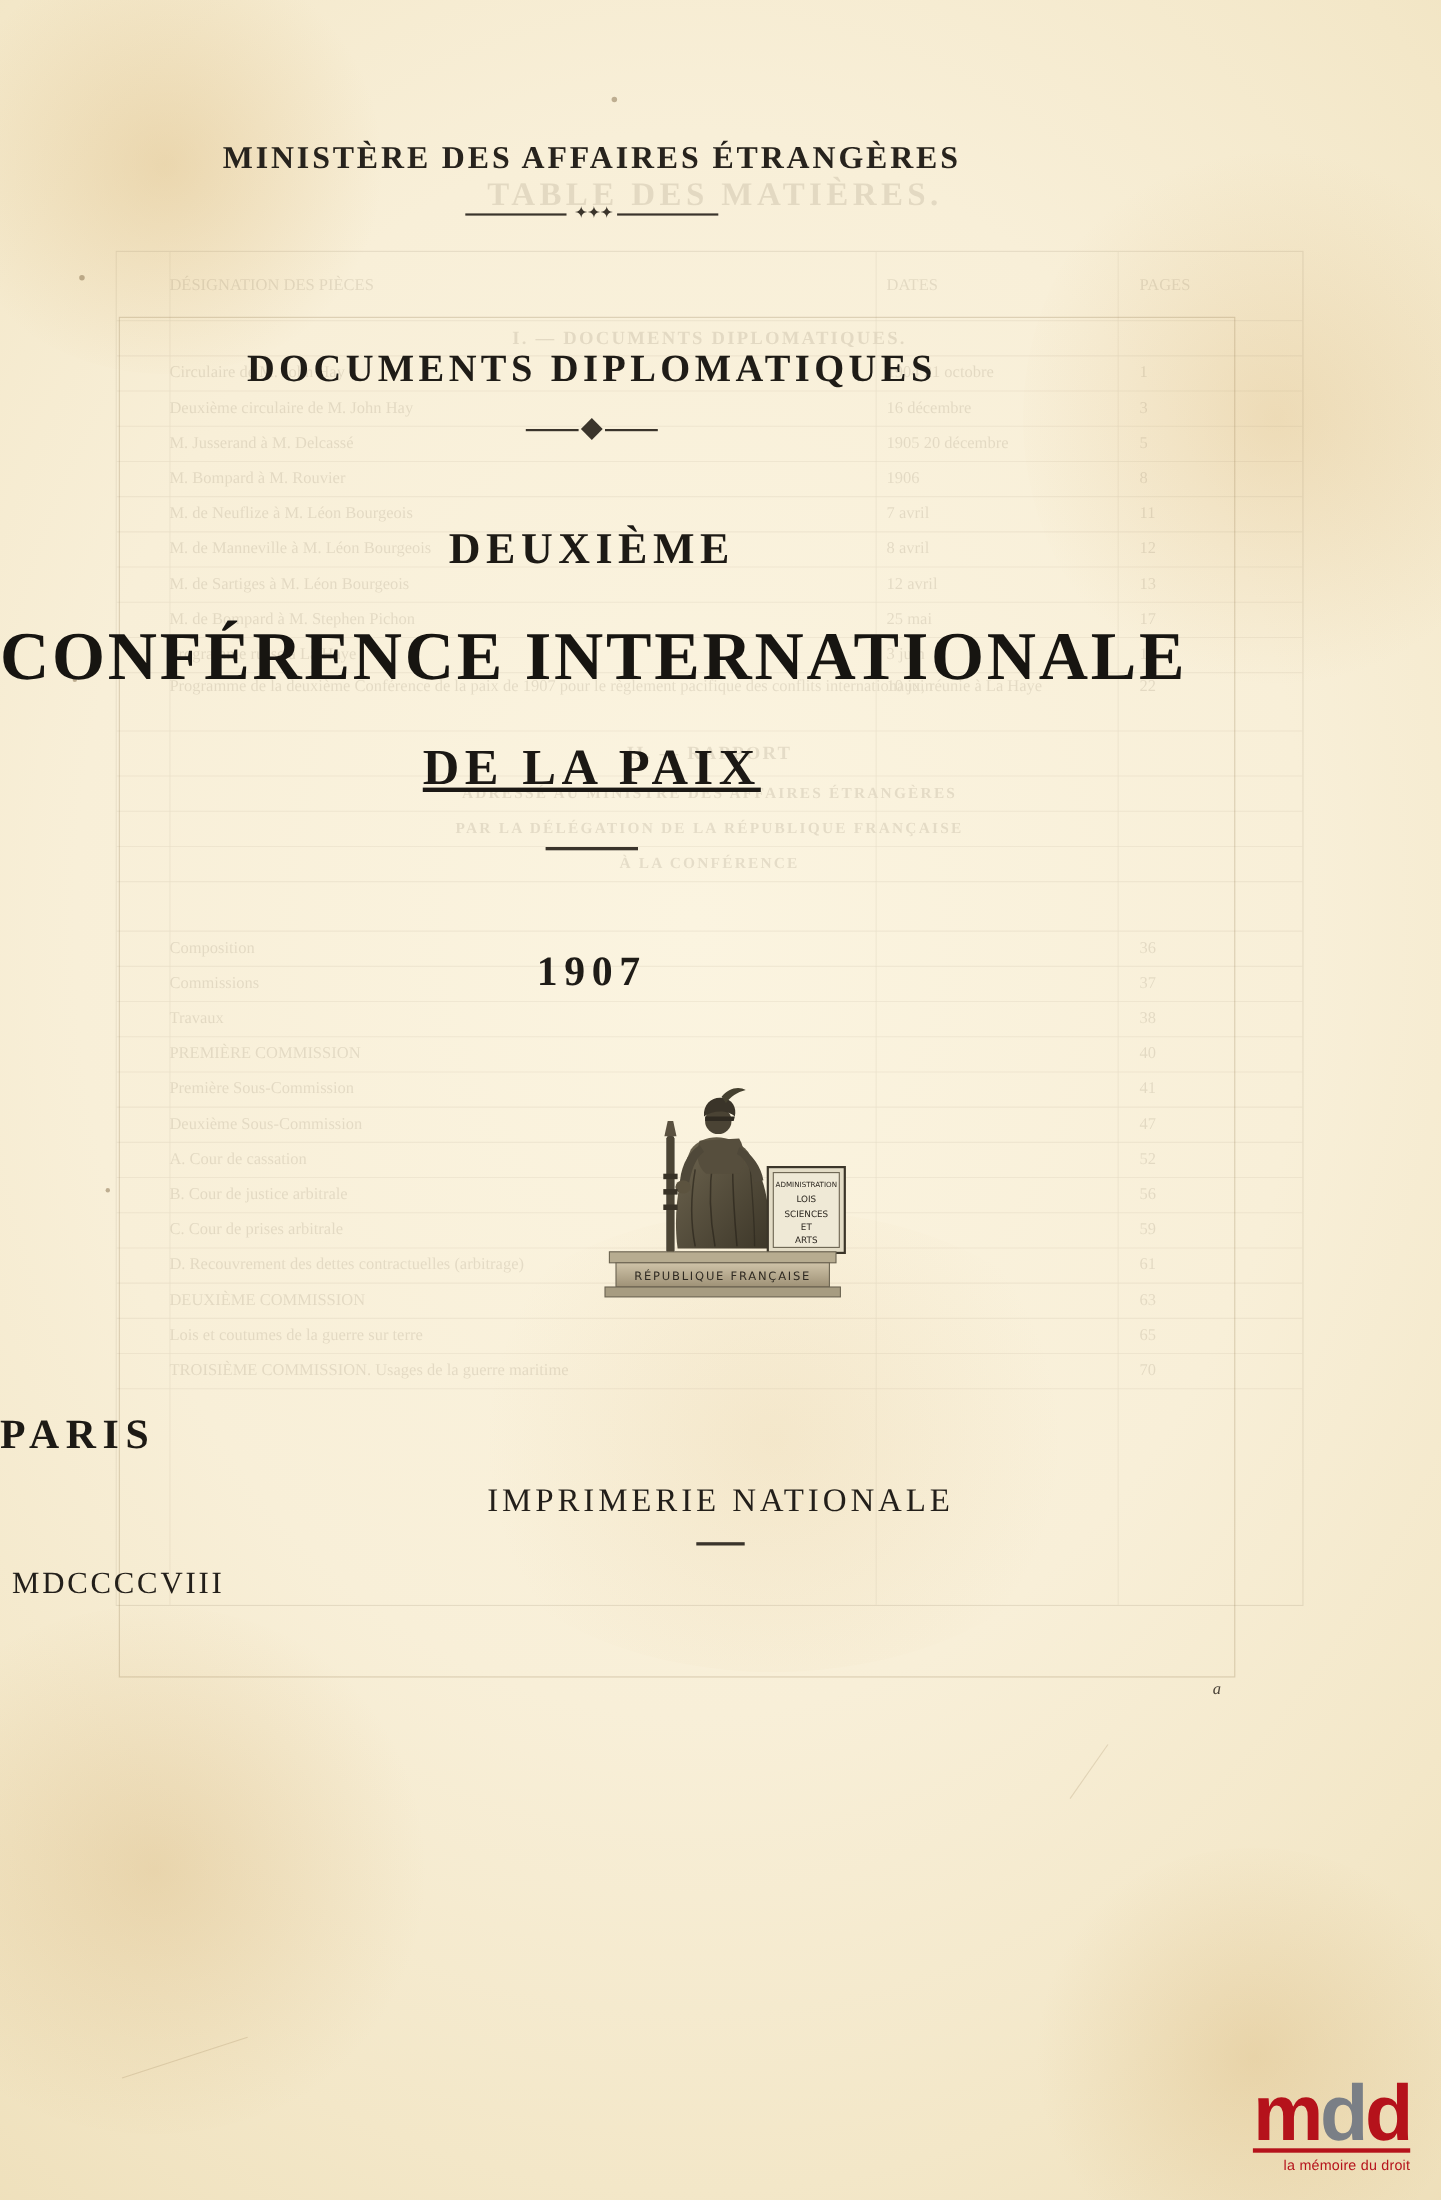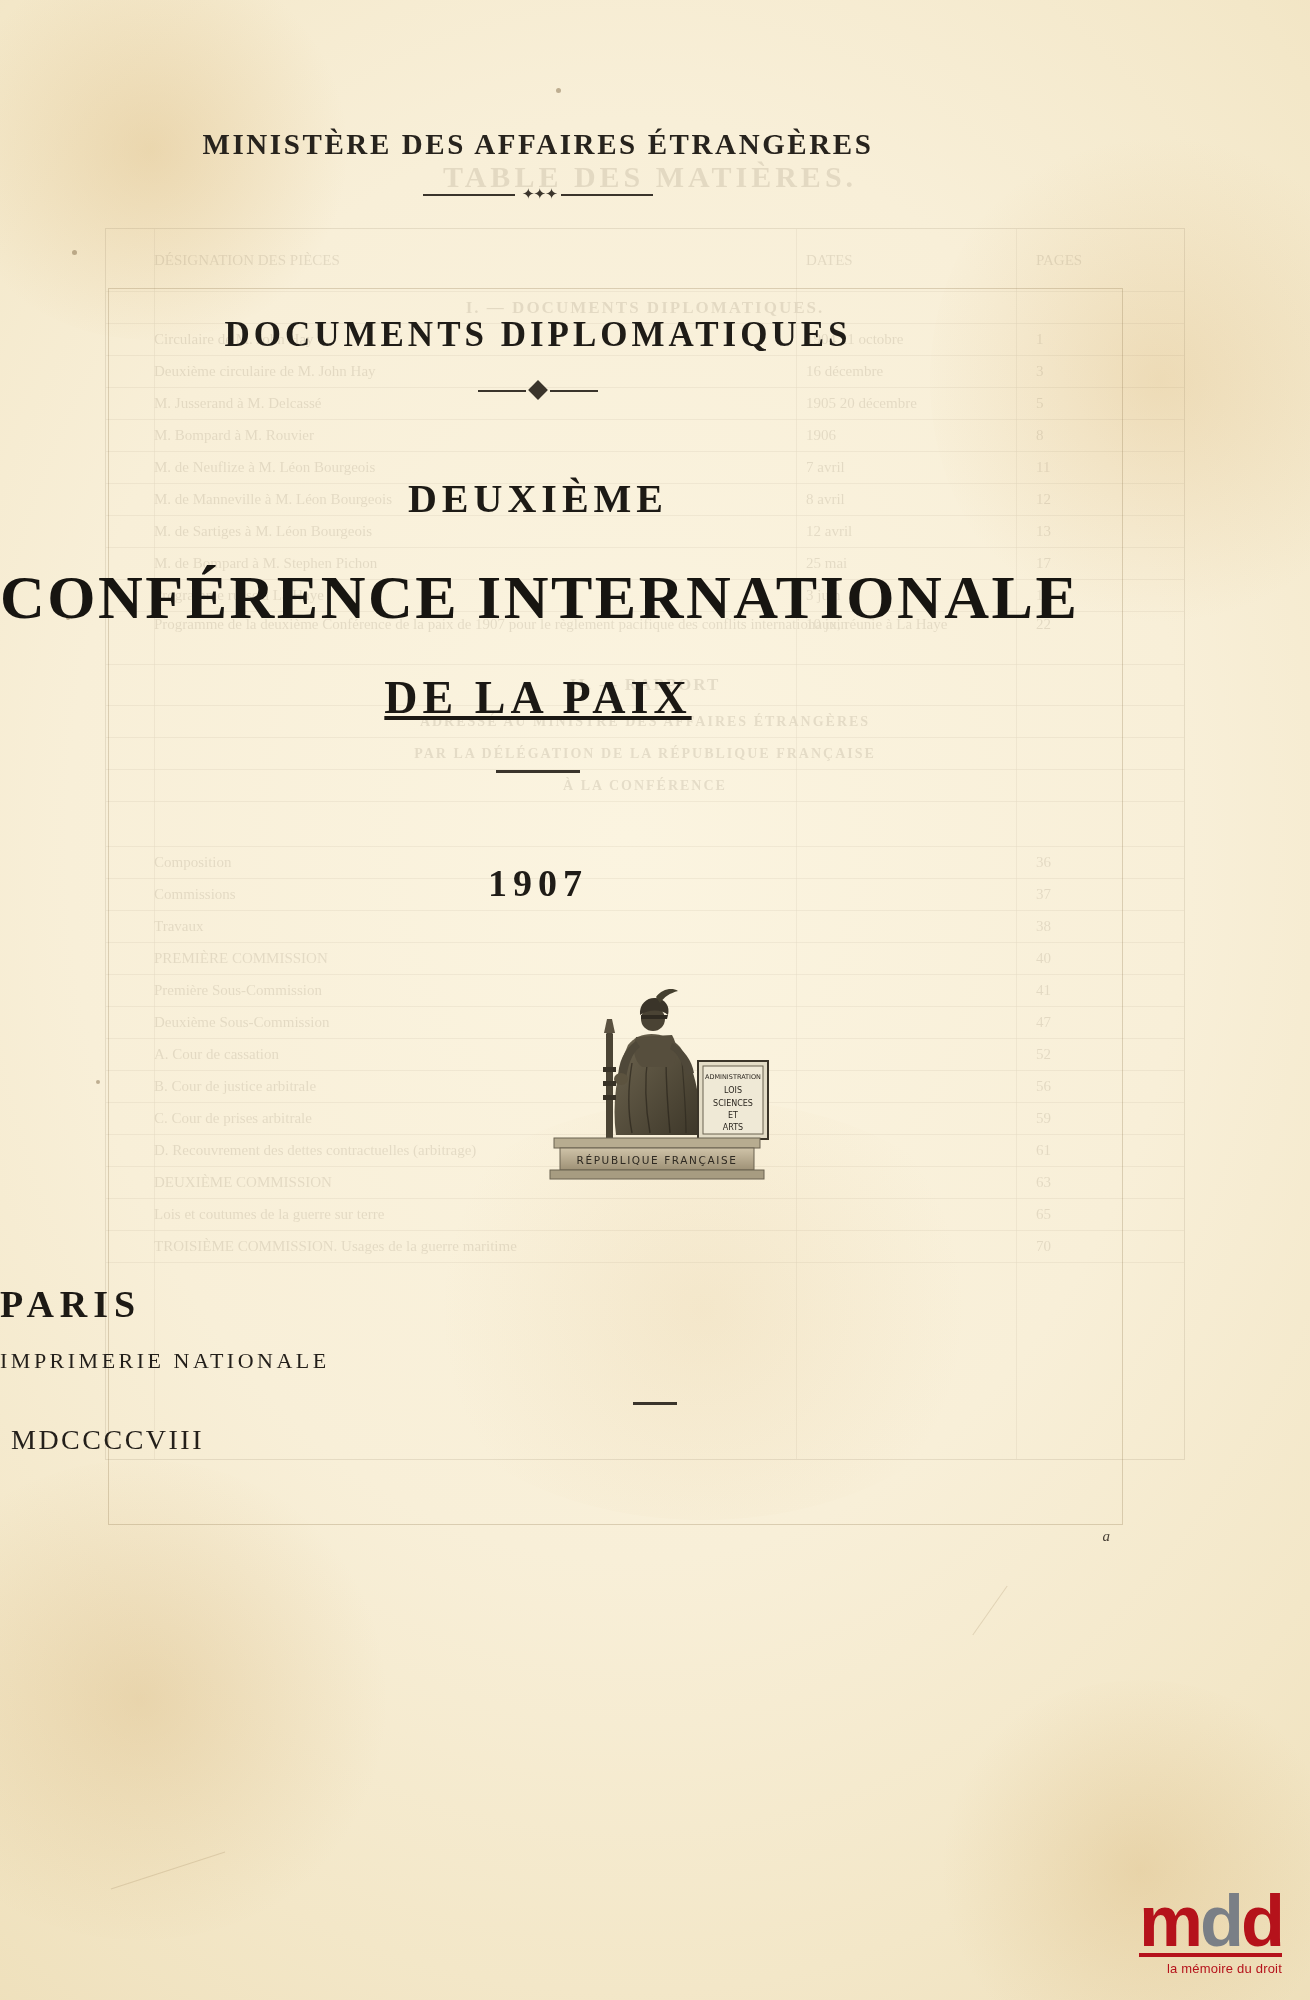--- a/index.html
+++ b/index.html
@@ -220,23 +220,24 @@
     top: 1282px;
     font-size: 38px;
     letter-spacing: 6px;
     font-weight: bold;
     color: #1d1a15;
   }
   .press {
     position: absolute;
     left: 0; right: 0;
     top: 1348px;
-    font-size: 22px;
+    font-size: 30px;
     letter-spacing: 3.5px;
     color: #231f1a;
+    text-align: center;
   }
   .rule-tiny {
     position: absolute;
     left: 50%;
     margin-left: -22px;
     top: 1402px;
     width: 44px;
     height: 3px;
     background: #3a342b;
   }

